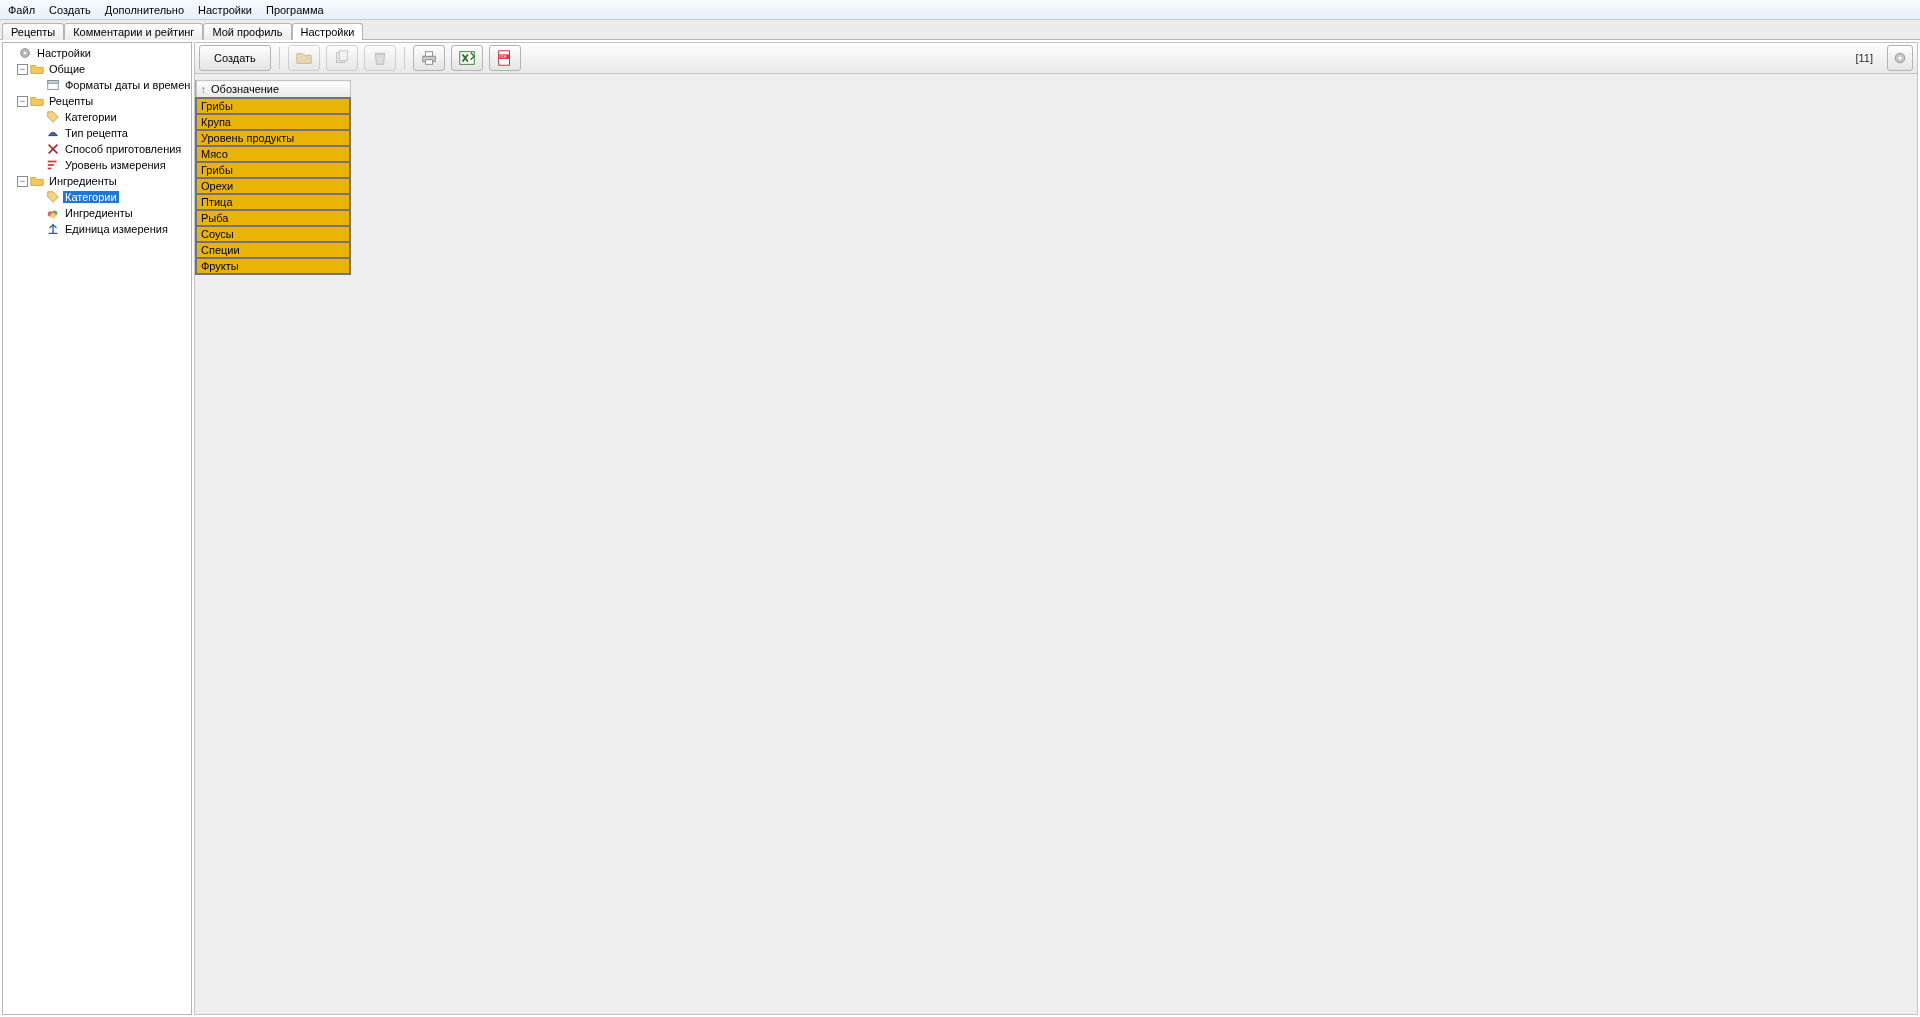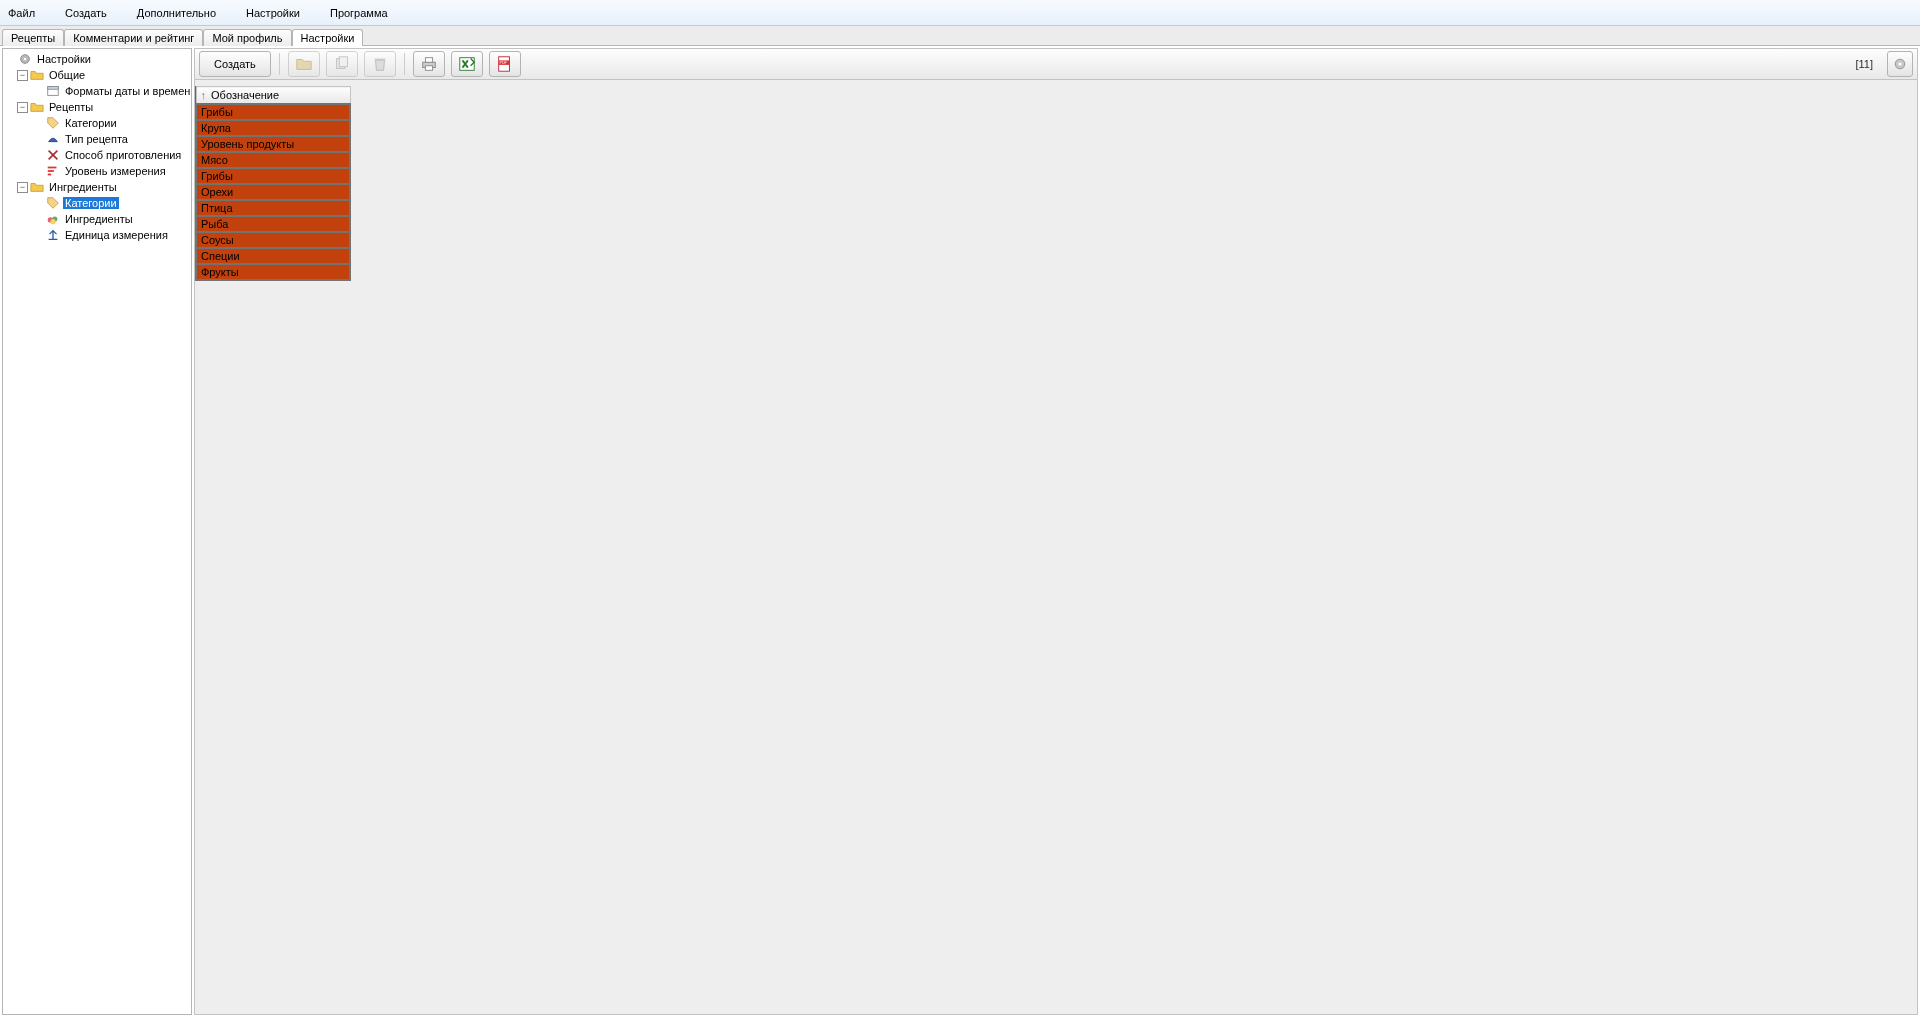--- a/index.html
+++ b/index.html
@@ -1,20 +1,20 @@
 <!DOCTYPE html>
 <html><head>
 <meta charset="utf-8">
 <style>
   * { box-sizing: border-box; margin: 0; padding: 0; }
   html, body { width: 100%; height: 100%; font-family: Tahoma, Arial, sans-serif; font-size: 11px; background: #fff; color: #000; }
   .app { display: flex; flex-direction: column; height: 100vh; width: 100vw; }
 
   
-  .menubar { background: linear-gradient(#f7fbff,#e8f0fa); border-bottom: 1px solid #c9c9c9; height: 26px; display: flex; align-items: center; padding: 0 4px; gap: 22px; }
+  .menubar { background: linear-gradient(#f7fbff,#e8f0fa); border-bottom: 1px solid #c9c9c9; height: 20px; display: flex; align-items: center; padding: 0 4px; gap: 6px; }
   .menubar span { padding: 1px 4px; cursor: default; }
 
   
   .tabstrip { background: #ececec; border-bottom: 1px solid #b5b5b5; height: 20px; display: flex; align-items: flex-end; padding-left: 2px; }
   .tab { padding: 2px 8px; border: 1px solid #b5b5b5; border-bottom: none; margin-right: 0px; background: linear-gradient(#fdfdfd,#ececec); border-radius: 3px 3px 0 0; position: relative; top: 1px; cursor: default; }
   .tab.active { background: #fff; font-weight: normal; z-index: 2; }
 
   
   .body { flex: 1; display: flex; overflow: hidden; }
 
@@ -36,21 +36,21 @@
   .tbutton { height: 26px; min-width: 26px; border: 1px solid #b3b3b3; border-radius: 3px; background: linear-gradient(#fefefe,#e4e4e4); display: inline-flex; align-items: center; justify-content: center; padding: 0 6px; cursor: default; }
   .tbutton.text { padding: 0 14px; }
   .tbutton.disabled { opacity: 0.55; }
   .tbutton svg { width: 18px; height: 18px; }
   .toolbar .spacer { flex: 1; }
   .count { color: #2a2a2a; margin-right: 8px; }
   .gearbtn { width: 26px; height: 26px; border: 1px solid #b3b3b3; border-radius: 3px; background: linear-gradient(#fefefe,#e4e4e4); display:inline-flex; align-items:center; justify-content:center; }
   .tsep { width:1px; height:22px; background:#ccc; margin:0 2px; }
 
   .grid-wrap { flex: 1; border: 1px solid #c3c3c3; border-top: none; background: #eeeeee; padding: 6px 0 0 0; overflow: auto; }
-  table.grid { border-collapse: collapse; width: 156px; margin-left: 0; background: #c2410c; }
+  table.grid { border-collapse: collapse; width: 156px; margin-left: 0; background: #eab308; }
   table.grid th { background: linear-gradient(#fdfdfd,#e8e8e8); border: 1px solid #c3c3c3; text-align: left; font-weight: normal; padding: 2px 4px; height: 16px; }
   table.grid th .sortmark { color: #7a7a7a; margin-right: 2px; }
   table.grid td { border: 2px solid #737373; padding: 1px 4px; height: 15px; }
 
   
   .ic-folder { fill: #f5c951; stroke: #caa23a; }
   .ic-gear { fill: #b8b8b8; stroke: #888; }
 </style>
 </head>
 <body>

